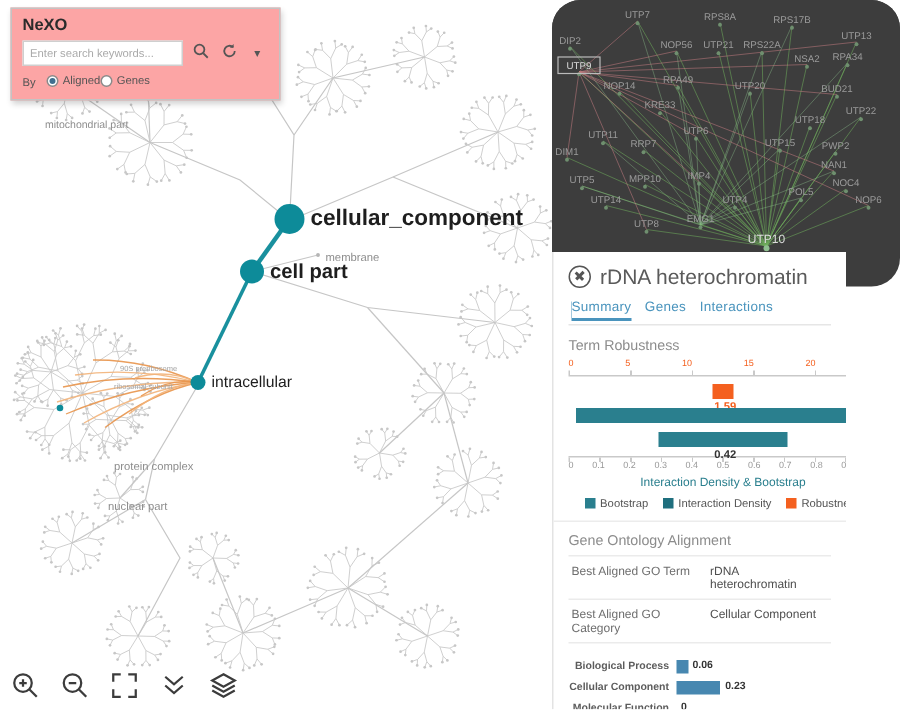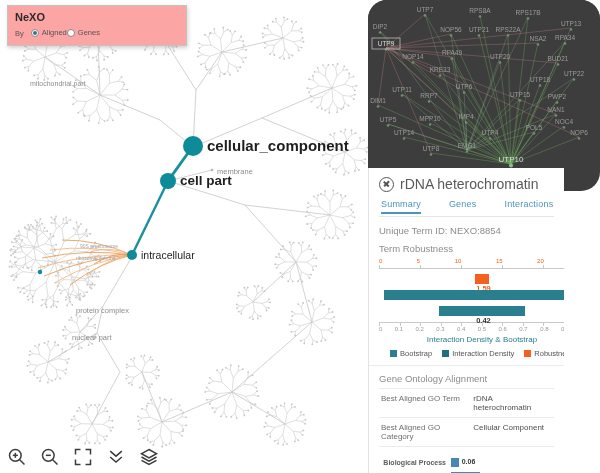--- a/index.html
+++ b/index.html
@@ -42,21 +42,21 @@
   
   #detail-panel { position:absolute; left:368px; top:168px; width:196px; height:305px; background:#fff;
     border-left:1px solid #e3e3e3; padding:8px 10px 4px; overflow:hidden; }
   .detail-header { display:flex; align-items:center; gap:6px; margin-bottom:7px; }
   #close-btn { width:15px; height:15px; border:1.6px solid #555; border-radius:50%; background:none; cursor:pointer;
     position:relative; flex:0 0 auto; }
   #close-btn::before, #close-btn::after { content:""; position:absolute; left:2.6px; top:5.2px; width:6.5px; height:1.5px; background:#555; }
   #close-btn::before { transform:rotate(45deg); }
   #close-btn::after { transform:rotate(-45deg); }
   #detail-title { font-size:14px; color:#5a5a5a; font-weight:400; }
-  #tabs { display:flex; gap:28px; border-bottom:1px solid #e6e6e6; padding:0 2px 4px; margin-bottom:8px; }
+  #tabs { display:flex; gap:9px; border-bottom:1px solid #e6e6e6; padding:0 2px 4px; margin-bottom:8px; }
   .tab { font-size:9px; color:#4a94bd; cursor:pointer; letter-spacing:.2px; padding-bottom:3px; }
   .tab.active { box-shadow:0 2px 0 #4a94bd; }
   .section-label { font-size:9.5px; color:#8c8c8c; margin:7px 0 4px; }
   .divider { height:1px; background:#ececec; margin:7px -10px 0; }
 
   
   #rob-chart { width:206px; margin-top:2px; }
   .axis-nums { display:flex; justify-content:space-between; font-size:6px; line-height:7px; }
   .axis-nums.orange { color:#f4601f; }
   .axis-nums.gray { color:#999; }
@@ -1808,20 +1808,42 @@
         <span class="tree-minor-label" style="left: 30px; top: 80px; font-size: 7px;">mitochondrial part</span>
         <span class="tree-minor-label" style="left: 217px; top: 167px; font-size: 7.5px;">membrane</span>
         <span class="tree-minor-label" style="left: 76px; top: 306px; font-size: 7.5px;">protein complex</span>
         <span class="tree-minor-label" style="left: 72px; top: 333px; font-size: 7.5px;">nuclear part</span>
         <span class="tree-tiny-label" style="left: 80px; top: 243px; font-size: 5px;">90S preribosome</span>
         <span class="tree-tiny-label" style="left: 76px; top: 255px; font-size: 5px;">ribosomal subunit</span>
       </div>
 
     <div id="search-panel">
       <div id="search-title">NeXO</div>
+      <div class="search-row">
+        <input id="search-input" placeholder="Enter search keywords..." style="">
+        <button class="icon-btn" title="">
+          <span>
+            <svg width="12" height="12" viewBox="0 0 24 24" fill="none" stroke="currentColor" stroke-width="2.4">
+              <circle cx="10" cy="10" r="6.5"></circle>
+                <line x1="15" y1="15" x2="21" y2="21"></line>
+            </svg>
+          </span>
+        </button>
+        <button class="icon-btn">
+          <span>
+            <svg width="12" height="12" viewBox="0 0 24 24" fill="none" stroke="currentColor" stroke-width="2.4">
+              <path d="M19 12a7 7 0 1 1-2.2-5.1"></path>
+                <polyline points="17.5,2.5 17.5,7.5 12.5,7.5" fill="currentColor" stroke="none"></polyline>
+            </svg>
+          </span>
+        </button>
+        <button class="icon-btn">
+          <span style="font-size:8px;">▾</span>
+        </button>
+      </div>
       <div class="by-row">
         <span>By</span>
         <span id="radio-wrap"><span class="radio-opt">
               <span class="radio-dot sel"></span>
               <span>Aligned</span>
             </span><span class="radio-opt">
               <span class="radio-dot"></span>
               <span>Genes</span>
             </span></span>
       </div>
@@ -2024,21 +2046,20 @@
   <div id="detail-panel">
     <div class="detail-header">
       <button id="close-btn"></button>
       <h1 id="detail-title">rDNA heterochromatin</h1>
     </div>
     <div id="tabs">
         <span class="tab active">Summary</span>
         <span class="tab">Genes</span>
         <span class="tab">Interactions</span>
       </div>
-    <div class="section-label">Unique Term ID: NEXO:8854</div>
     <div class="section-label">Term Robustness</div>
 
     <div id="rob-chart">
       <div id="rob-top-axis" class="axis-nums orange">
           <span>0</span>
           <span>5</span>
           <span>10</span>
           <span>15</span>
           <span>20</span>
           <span>25</span>

